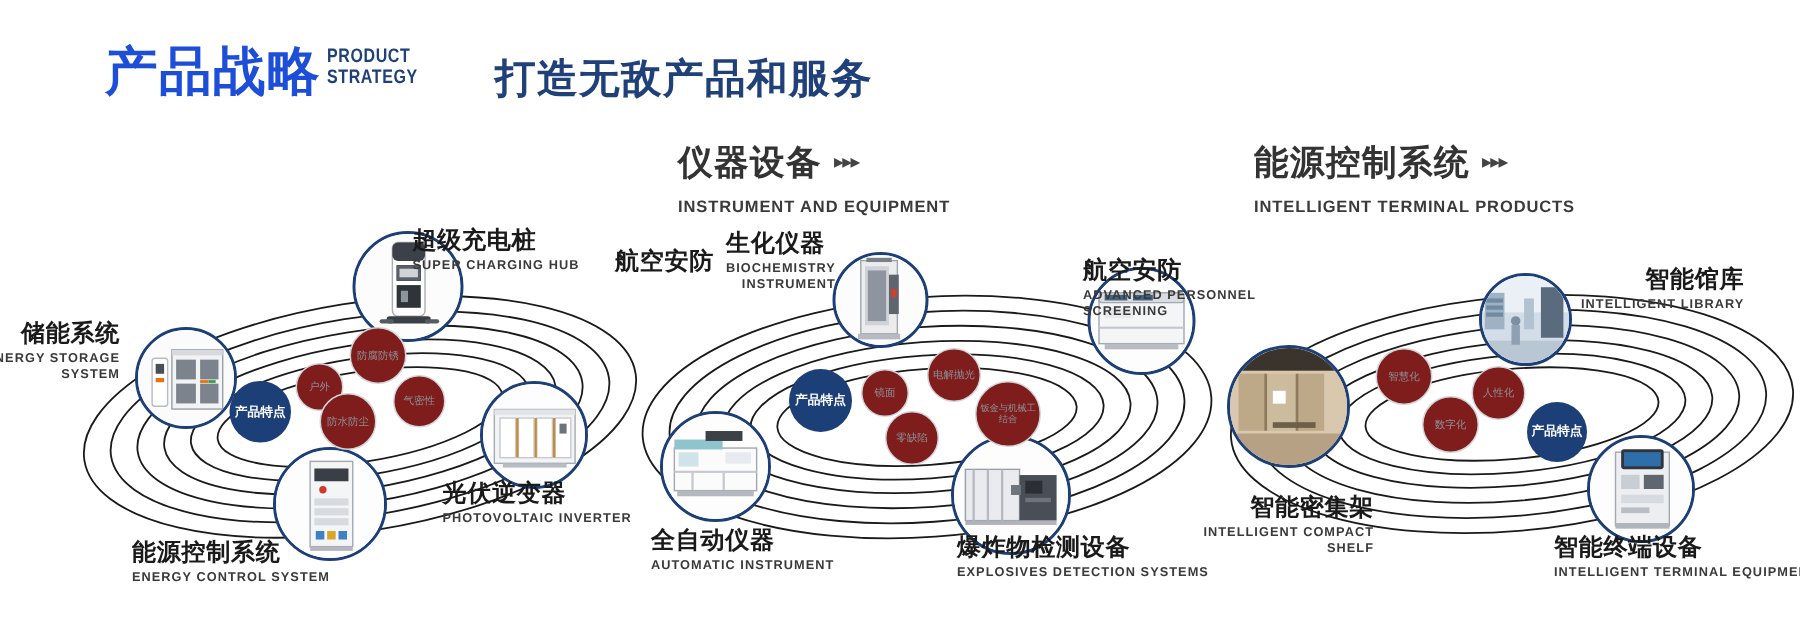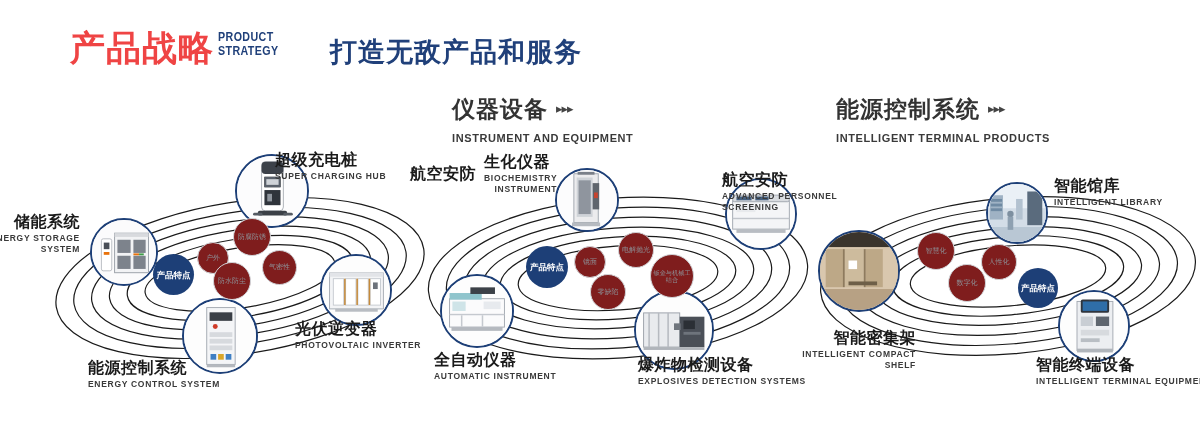--- a/index.html
+++ b/index.html
@@ -8,21 +8,21 @@
     background:#ffffff;
     font-family:"Liberation Sans","DejaVu Sans",sans-serif;
     overflow:hidden;position:relative;
   }
   #stage{position:relative;width:1200px;height:422px;}
 
   
   .hdr{position:absolute;left:0;top:0;width:1200px;height:92px;}
   .hdr-main{
     position:absolute;left:70px;top:26px;
-    font-size:35px;font-weight:bold;color:#ef4444;
+    font-size:35px;font-weight:bold;color:#1d4ed8;
     letter-spacing:1px;line-height:44px;
     font-family:"DejaVu Sans","Liberation Sans",sans-serif;
   }
   .hdr-en{
     position:absolute;left:218px;top:30px;
     font-size:13px;font-weight:bold;color:#20407a;
     line-height:14px;letter-spacing:.5px;
     transform:scaleX(.82);transform-origin:left top;
     font-family:"Liberation Sans",sans-serif;
   }
@@ -430,21 +430,21 @@
     <div class="kw" style="left:152px;top:114px;width:38px;height:38px;">
       <span>数字化</span>
     </div>
     <div class="kw" style="left:185px;top:94px;width:36px;height:36px;">
       <span>人性化</span>
     </div>
     <div class="kw-main" style="left:222px;top:118px;width:40px;height:40px;">
       <span>产品特点</span>
     </div>
 
-    <div class="lab l" style="left:258px;top:26px;">
+    <div class="lab l" style="left:258px;top:26px;text-align:right;">
       <div class="cn">智能馆库</div>
       <div class="en">
         <span>INTELLIGENT LIBRARY</span>
       </div>
     </div>
 
     <div class="lab r" style="left:-20px;top:178px;width:140px;">
       <div class="cn">智能密集架</div>
       <div class="en">
         <span>INTELLIGENT COMPACT</span>

